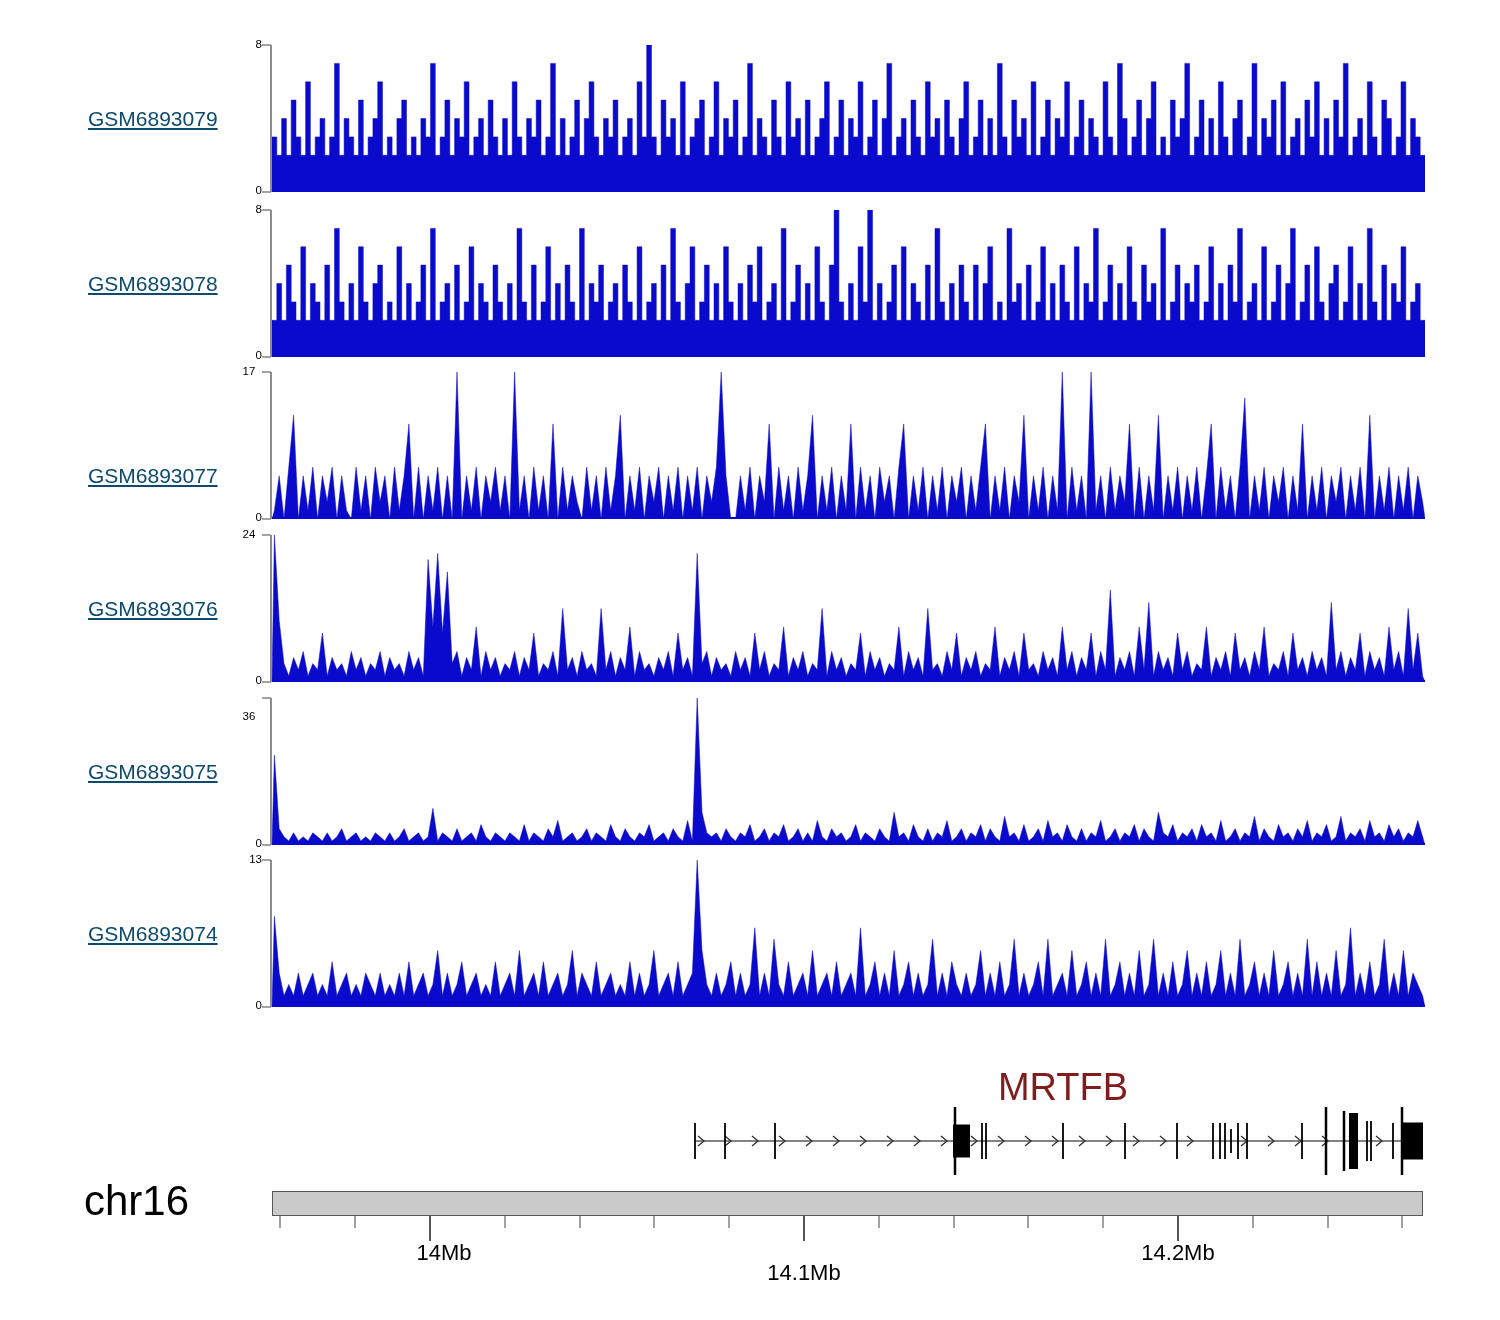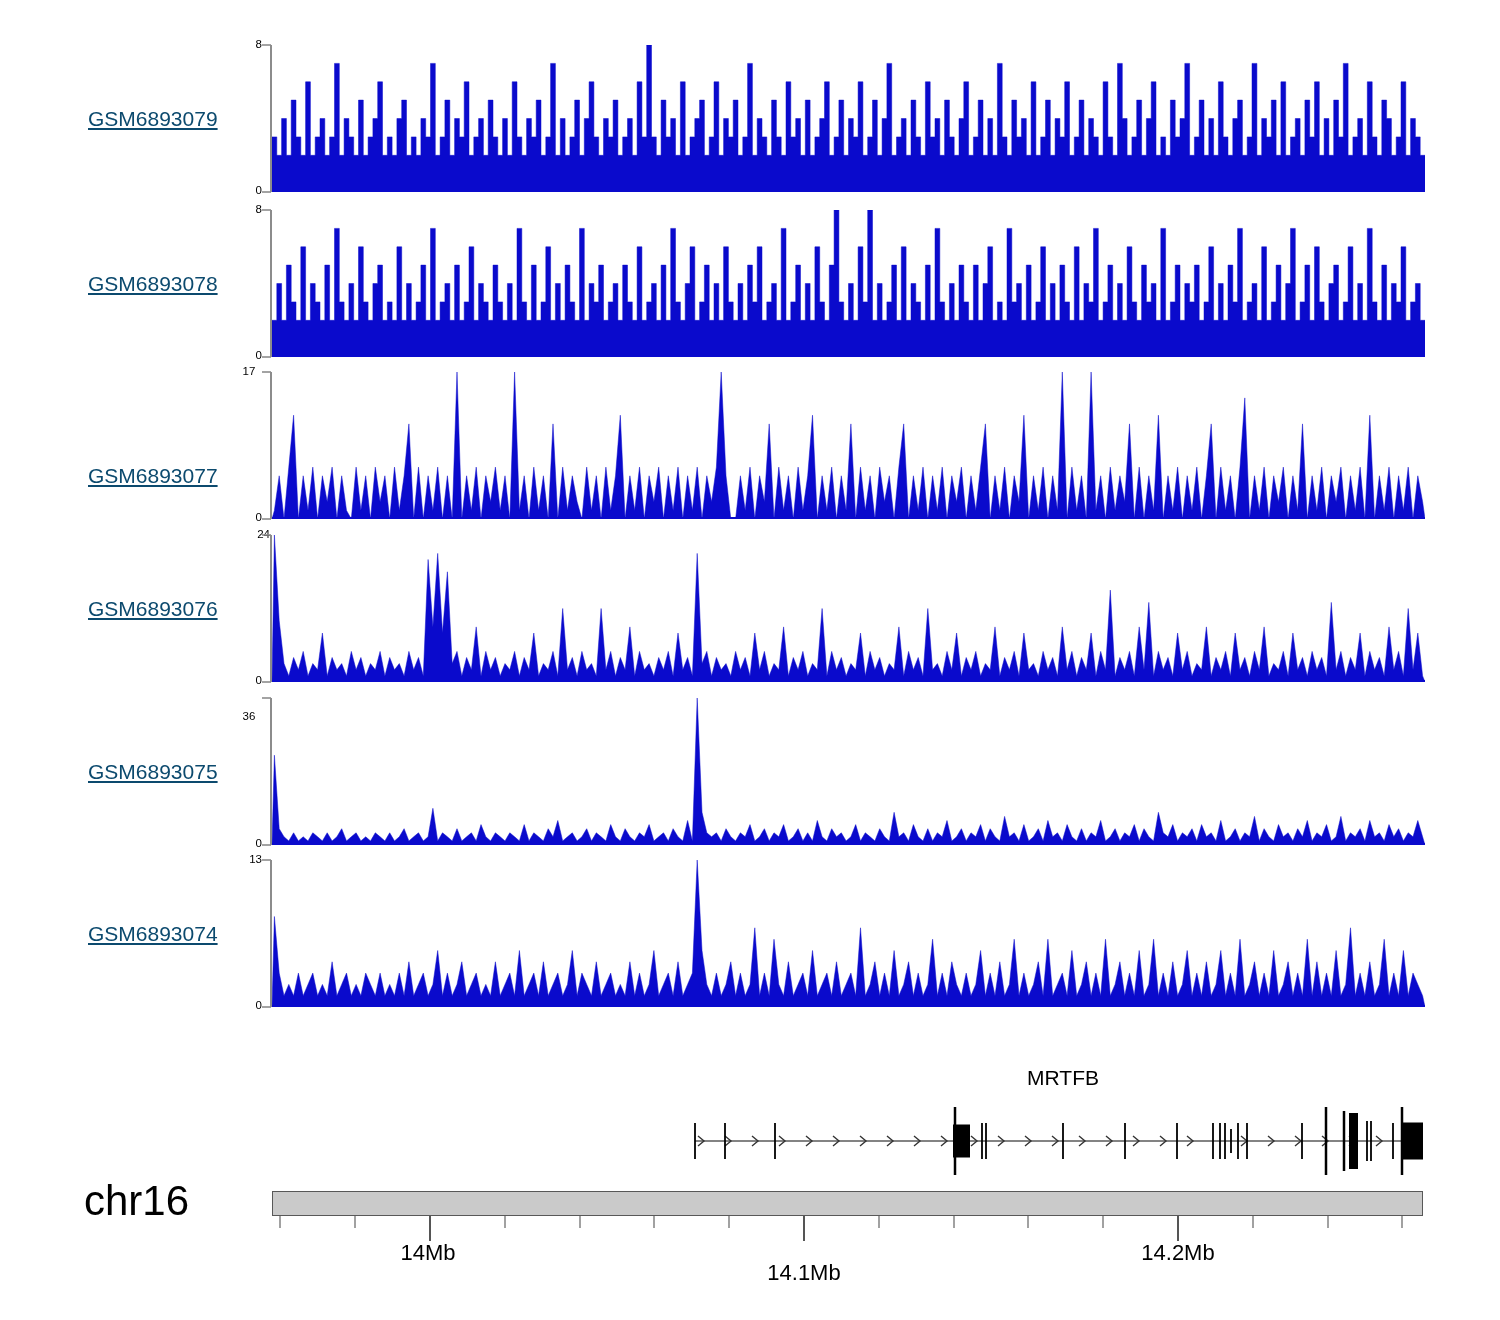--- a/index.html
+++ b/index.html
@@ -1,21 +1,21 @@
 <!DOCTYPE html>
 <html><head>
 <meta charset="utf-8">
 <style>
   html,body{margin:0;padding:0;background:#ffffff;}
   #canvas{position:relative;width:1500px;height:1320px;background:#ffffff;overflow:hidden;
           font-family:"Liberation Sans", sans-serif;}
   .track-label{position:absolute;left:88px;font-size:21px;color:#0c4a6e;white-space:nowrap;text-decoration:underline;}
   .axis-num{position:absolute;font-size:11.5px;color:#000;white-space:nowrap;}
   .plot-svg,.axis-svg,.gene-svg,.ruler-svg{position:absolute;display:block;}
-  #gene-label{position:absolute;font-size:21px;color:#000000;transform:translateX(-50%);white-space:nowrap;}
+  #gene-label{position:absolute;font-size:38px;color:#7f1d1d;transform:translateX(-50%);white-space:nowrap;}
   #chrom-label{position:absolute;font-size:42px;color:#000;white-space:nowrap;}
   #ruler-bar{position:absolute;background:#cacaca;border:1px solid #585858;box-sizing:border-box;}
   .ruler-label{position:absolute;font-size:22px;color:#000;transform:translateX(-50%);white-space:nowrap;}
 </style>
 </head>
 <body>
 
 <div id="canvas">
   <div id="tracks">
       <div class="track-label" style="top: 106.5px;">GSM6893079</div>
@@ -48,21 +48,21 @@
       <svg class="axis-svg" width="14" height="151" style="left:258px;top:370px;">
         <line x1="13" y1="2" x2="13" y2="149" stroke="#8c8c8c" stroke-width="2"></line>
         <line x1="4" y1="2" x2="13" y2="2" stroke="#8c8c8c" stroke-width="1.6"></line>
         <line x1="4" y1="149" x2="13" y2="149" stroke="#8c8c8c" stroke-width="1.6"></line>
       </svg>
       <svg class="plot-svg" width="1153" height="147" style="left:272px;top:372px;">
         <path d="M0,147L2.4,138.4L7.2,103.8L12.0,147.0L16.8,95.1L21.6,43.2L26.4,147.0L31.2,103.8L36.0,138.4L40.8,95.1L45.6,147.0L50.4,103.8L55.2,129.7L60.1,95.1L64.9,147.0L69.7,103.8L74.5,138.4L79.3,147.0L84.1,95.1L88.9,138.4L93.7,103.8L98.5,147.0L103.3,95.1L108.1,129.7L112.9,103.8L117.7,147.0L122.5,95.1L127.3,138.4L132.1,103.8L136.9,51.9L141.7,147.0L146.5,95.1L151.3,147.0L156.1,103.8L160.9,138.4L165.7,95.1L170.5,147.0L175.4,103.8L180.2,147.0L185.0,0.0L189.8,147.0L194.6,103.8L199.4,138.4L204.2,95.1L209.0,147.0L213.8,103.8L218.6,129.7L223.4,95.1L228.2,138.4L233.0,103.8L237.8,147.0L242.6,0.0L247.4,138.4L252.2,103.8L257.0,147.0L261.8,95.1L266.6,138.4L271.4,103.8L276.2,147.0L281.0,51.9L285.8,147.0L290.7,95.1L295.5,138.4L300.3,103.8L305.1,129.7L309.9,147.0L314.7,95.1L319.5,138.4L324.3,103.8L329.1,147.0L333.9,95.1L338.7,138.4L343.5,103.8L348.3,43.2L353.1,147.0L357.9,103.8L362.7,138.4L367.5,95.1L372.3,147.0L377.1,103.8L381.9,129.7L386.7,95.1L391.5,147.0L396.3,103.8L401.1,138.4L406.0,95.1L410.8,147.0L415.6,103.8L420.4,138.4L425.2,95.1L430.0,147.0L434.8,103.8L439.6,129.7L444.4,95.1L449.2,0.0L454.0,103.8L458.8,147.0L463.6,147.0L468.4,103.8L473.2,138.4L478.0,95.1L482.8,147.0L487.6,103.8L492.4,129.7L497.2,51.9L502.0,147.0L506.8,95.1L511.6,138.4L516.4,103.8L521.3,147.0L526.1,95.1L530.9,138.4L535.7,103.8L540.5,43.2L545.3,147.0L550.1,103.8L554.9,138.4L559.7,95.1L564.5,147.0L569.3,103.8L574.1,138.4L578.9,51.9L583.7,147.0L588.5,95.1L593.3,138.4L598.1,103.8L602.9,147.0L607.7,95.1L612.5,129.7L617.3,103.8L622.1,147.0L626.9,95.1L631.7,51.9L636.6,147.0L641.4,103.8L646.2,138.4L651.0,95.1L655.8,147.0L660.6,103.8L665.4,138.4L670.2,95.1L675.0,147.0L679.8,103.8L684.6,129.7L689.4,95.1L694.2,147.0L699.0,103.8L703.8,138.4L708.6,95.1L713.4,51.9L718.2,147.0L723.0,103.8L727.8,138.4L732.6,95.1L737.4,147.0L742.2,103.8L747.0,129.7L751.9,43.2L756.7,147.0L761.5,103.8L766.3,138.4L771.1,95.1L775.9,147.0L780.7,103.8L785.5,138.4L790.3,0.0L795.1,147.0L799.9,95.1L804.7,138.4L809.5,103.8L814.3,147.0L819.1,0.0L823.9,138.4L828.7,103.8L833.5,147.0L838.3,95.1L843.1,138.4L847.9,103.8L852.7,129.7L857.5,51.9L862.3,147.0L867.2,95.1L872.0,147.0L876.8,103.8L881.6,138.4L886.4,43.2L891.2,147.0L896.0,103.8L900.8,138.4L905.6,95.1L910.4,147.0L915.2,103.8L920.0,138.4L924.8,95.1L929.6,147.0L934.4,103.8L939.2,51.9L944.0,147.0L948.8,95.1L953.6,138.4L958.4,103.8L963.2,147.0L968.0,95.1L972.8,25.9L977.6,147.0L982.5,103.8L987.3,138.4L992.1,95.1L996.9,147.0L1001.7,103.8L1006.5,129.7L1011.3,95.1L1016.1,147.0L1020.9,103.8L1025.7,138.4L1030.5,51.9L1035.3,147.0L1040.1,103.8L1044.9,138.4L1049.7,95.1L1054.5,147.0L1059.3,103.8L1064.1,129.7L1068.9,95.1L1073.7,147.0L1078.5,103.8L1083.3,138.4L1088.1,95.1L1092.9,147.0L1097.8,43.2L1102.6,147.0L1107.4,103.8L1112.2,138.4L1117.0,95.1L1121.8,147.0L1126.6,103.8L1131.4,138.4L1136.2,95.1L1141.0,147.0L1145.8,103.8L1150.6,129.7L1153,147Z" fill="#0a0acc" stroke="#0a0acc" stroke-width="0.5"></path>
         <rect x="0" y="145" width="1153" height="2" fill="#0a0acc"></rect>
       </svg>
       <div class="track-label" style="top: 596.5px;">GSM6893076</div>
-      <div class="axis-num" style="left: 244px; width: 26px; text-align: right; top: 528px;">24</div>
+      <div class="axis-num" style="left: 236px; width: 26px; text-align: center; top: 528px;">24</div>
       <div class="axis-num" style="left: 236px; width: 26px; text-align: right; top: 674px;">0</div>
       <svg class="axis-svg" width="14" height="151" style="left:258px;top:533px;">
         <line x1="13" y1="2" x2="13" y2="149" stroke="#8c8c8c" stroke-width="2"></line>
         <line x1="4" y1="2" x2="13" y2="2" stroke="#8c8c8c" stroke-width="1.6"></line>
         <line x1="4" y1="149" x2="13" y2="149" stroke="#8c8c8c" stroke-width="1.6"></line>
       </svg>
       <svg class="plot-svg" width="1153" height="147" style="left:272px;top:535px;">
         <path d="M0,147L2.4,0.0L7.2,85.8L12.0,128.6L16.8,140.9L21.6,122.5L26.4,134.8L31.2,116.4L36.0,140.9L40.8,128.6L45.6,134.8L50.4,98.0L55.2,140.9L60.1,122.5L64.9,134.8L69.7,128.6L74.5,140.9L79.3,116.4L84.1,134.8L88.9,122.5L93.7,140.9L98.5,128.6L103.3,134.8L108.1,116.4L112.9,140.9L117.7,122.5L122.5,134.8L127.3,128.6L132.1,140.9L136.9,116.4L141.7,134.8L146.5,122.5L151.3,140.9L156.1,24.5L160.9,91.9L165.7,18.4L170.5,98.0L175.4,36.8L180.2,128.6L185.0,116.4L189.8,140.9L194.6,122.5L199.4,134.8L204.2,91.9L209.0,140.9L213.8,116.4L218.6,134.8L223.4,122.5L228.2,140.9L233.0,128.6L237.8,134.8L242.6,116.4L247.4,140.9L252.2,122.5L257.0,134.8L261.8,98.0L266.6,140.9L271.4,128.6L276.2,134.8L281.0,116.4L285.8,140.9L290.7,73.5L295.5,134.8L300.3,122.5L305.1,140.9L309.9,116.4L314.7,134.8L319.5,128.6L324.3,140.9L329.1,73.5L333.9,134.8L338.7,116.4L343.5,140.9L348.3,122.5L353.1,134.8L357.9,91.9L362.7,140.9L367.5,116.4L372.3,134.8L377.1,128.6L381.9,140.9L386.7,122.5L391.5,134.8L396.3,116.4L401.1,140.9L406.0,98.0L410.8,134.8L415.6,122.5L420.4,140.9L425.2,18.4L430.0,128.6L434.8,116.4L439.6,140.9L444.4,122.5L449.2,134.8L454.0,128.6L458.8,140.9L463.6,116.4L468.4,134.8L473.2,122.5L478.0,140.9L482.8,98.0L487.6,134.8L492.4,116.4L497.2,140.9L502.0,128.6L506.8,134.8L511.6,91.9L516.4,140.9L521.3,122.5L526.1,134.8L530.9,116.4L535.7,140.9L540.5,128.6L545.3,134.8L550.1,73.5L554.9,140.9L559.7,116.4L564.5,134.8L569.3,122.5L574.1,140.9L578.9,128.6L583.7,134.8L588.5,98.0L593.3,140.9L598.1,116.4L602.9,134.8L607.7,122.5L612.5,140.9L617.3,128.6L622.1,134.8L626.9,91.9L631.7,140.9L636.6,116.4L641.4,134.8L646.2,122.5L651.0,140.9L655.8,73.5L660.6,134.8L665.4,128.6L670.2,140.9L675.0,116.4L679.8,134.8L684.6,98.0L689.4,140.9L694.2,122.5L699.0,134.8L703.8,116.4L708.6,140.9L713.4,128.6L718.2,134.8L723.0,91.9L727.8,140.9L732.6,122.5L737.4,134.8L742.2,116.4L747.0,140.9L751.9,98.0L756.7,134.8L761.5,128.6L766.3,140.9L771.1,116.4L775.9,134.8L780.7,122.5L785.5,140.9L790.3,91.9L795.1,134.8L799.9,116.4L804.7,140.9L809.5,122.5L814.3,134.8L819.1,98.0L823.9,140.9L828.7,116.4L833.5,134.8L838.3,55.1L843.1,140.9L847.9,122.5L852.7,134.8L857.5,116.4L862.3,140.9L867.2,91.9L872.0,134.8L876.8,67.4L881.6,140.9L886.4,116.4L891.2,134.8L896.0,122.5L900.8,140.9L905.6,98.0L910.4,134.8L915.2,116.4L920.0,140.9L924.8,128.6L929.6,134.8L934.4,91.9L939.2,140.9L944.0,122.5L948.8,134.8L953.6,116.4L958.4,140.9L963.2,98.0L968.0,134.8L972.8,122.5L977.6,140.9L982.5,116.4L987.3,134.8L992.1,91.9L996.9,140.9L1001.7,128.6L1006.5,134.8L1011.3,116.4L1016.1,140.9L1020.9,98.0L1025.7,134.8L1030.5,122.5L1035.3,140.9L1040.1,116.4L1044.9,134.8L1049.7,122.5L1054.5,140.9L1059.3,67.4L1064.1,134.8L1068.9,116.4L1073.7,140.9L1078.5,122.5L1083.3,134.8L1088.1,98.0L1092.9,140.9L1097.8,116.4L1102.6,134.8L1107.4,122.5L1112.2,140.9L1117.0,91.9L1121.8,134.8L1126.6,116.4L1131.4,140.9L1136.2,73.5L1141.0,134.8L1145.8,98.0L1150.6,140.9L1153,147Z" fill="#0a0acc" stroke="#0a0acc" stroke-width="0.5"></path>
         <rect x="0" y="145" width="1153" height="2" fill="#0a0acc"></rect>
       </svg>
@@ -162,17 +162,17 @@
       <line x1="756" y1="0" x2="756" y2="12" stroke="#8a8a8a" stroke-width="1.6"></line>
       <line x1="831" y1="0" x2="831" y2="12" stroke="#8a8a8a" stroke-width="1.6"></line>
       <line x1="981" y1="0" x2="981" y2="12" stroke="#8a8a8a" stroke-width="1.6"></line>
       <line x1="1056" y1="0" x2="1056" y2="12" stroke="#8a8a8a" stroke-width="1.6"></line>
       <line x1="1130" y1="0" x2="1130" y2="12" stroke="#8a8a8a" stroke-width="1.6"></line>
       <line x1="158" y1="0" x2="158" y2="25" stroke="#555" stroke-width="2"></line>
       <line x1="532" y1="0" x2="532" y2="25" stroke="#555" stroke-width="2"></line>
       <line x1="906" y1="0" x2="906" y2="25" stroke="#555" stroke-width="2"></line>
     </svg>
   <div id="ruler-labels">
-      <div class="ruler-label" style="left: 428px; top: 1240px;">14Mb</div>
+      <div class="ruler-label" style="left: 444px; top: 1240px;">14Mb</div>
       <div class="ruler-label" style="left: 804px; top: 1240px; margin-top: 20px;">14.1Mb</div>
       <div class="ruler-label" style="left: 1178px; top: 1240px;">14.2Mb</div>
     </div>
 </div>
 
 </body></html>

